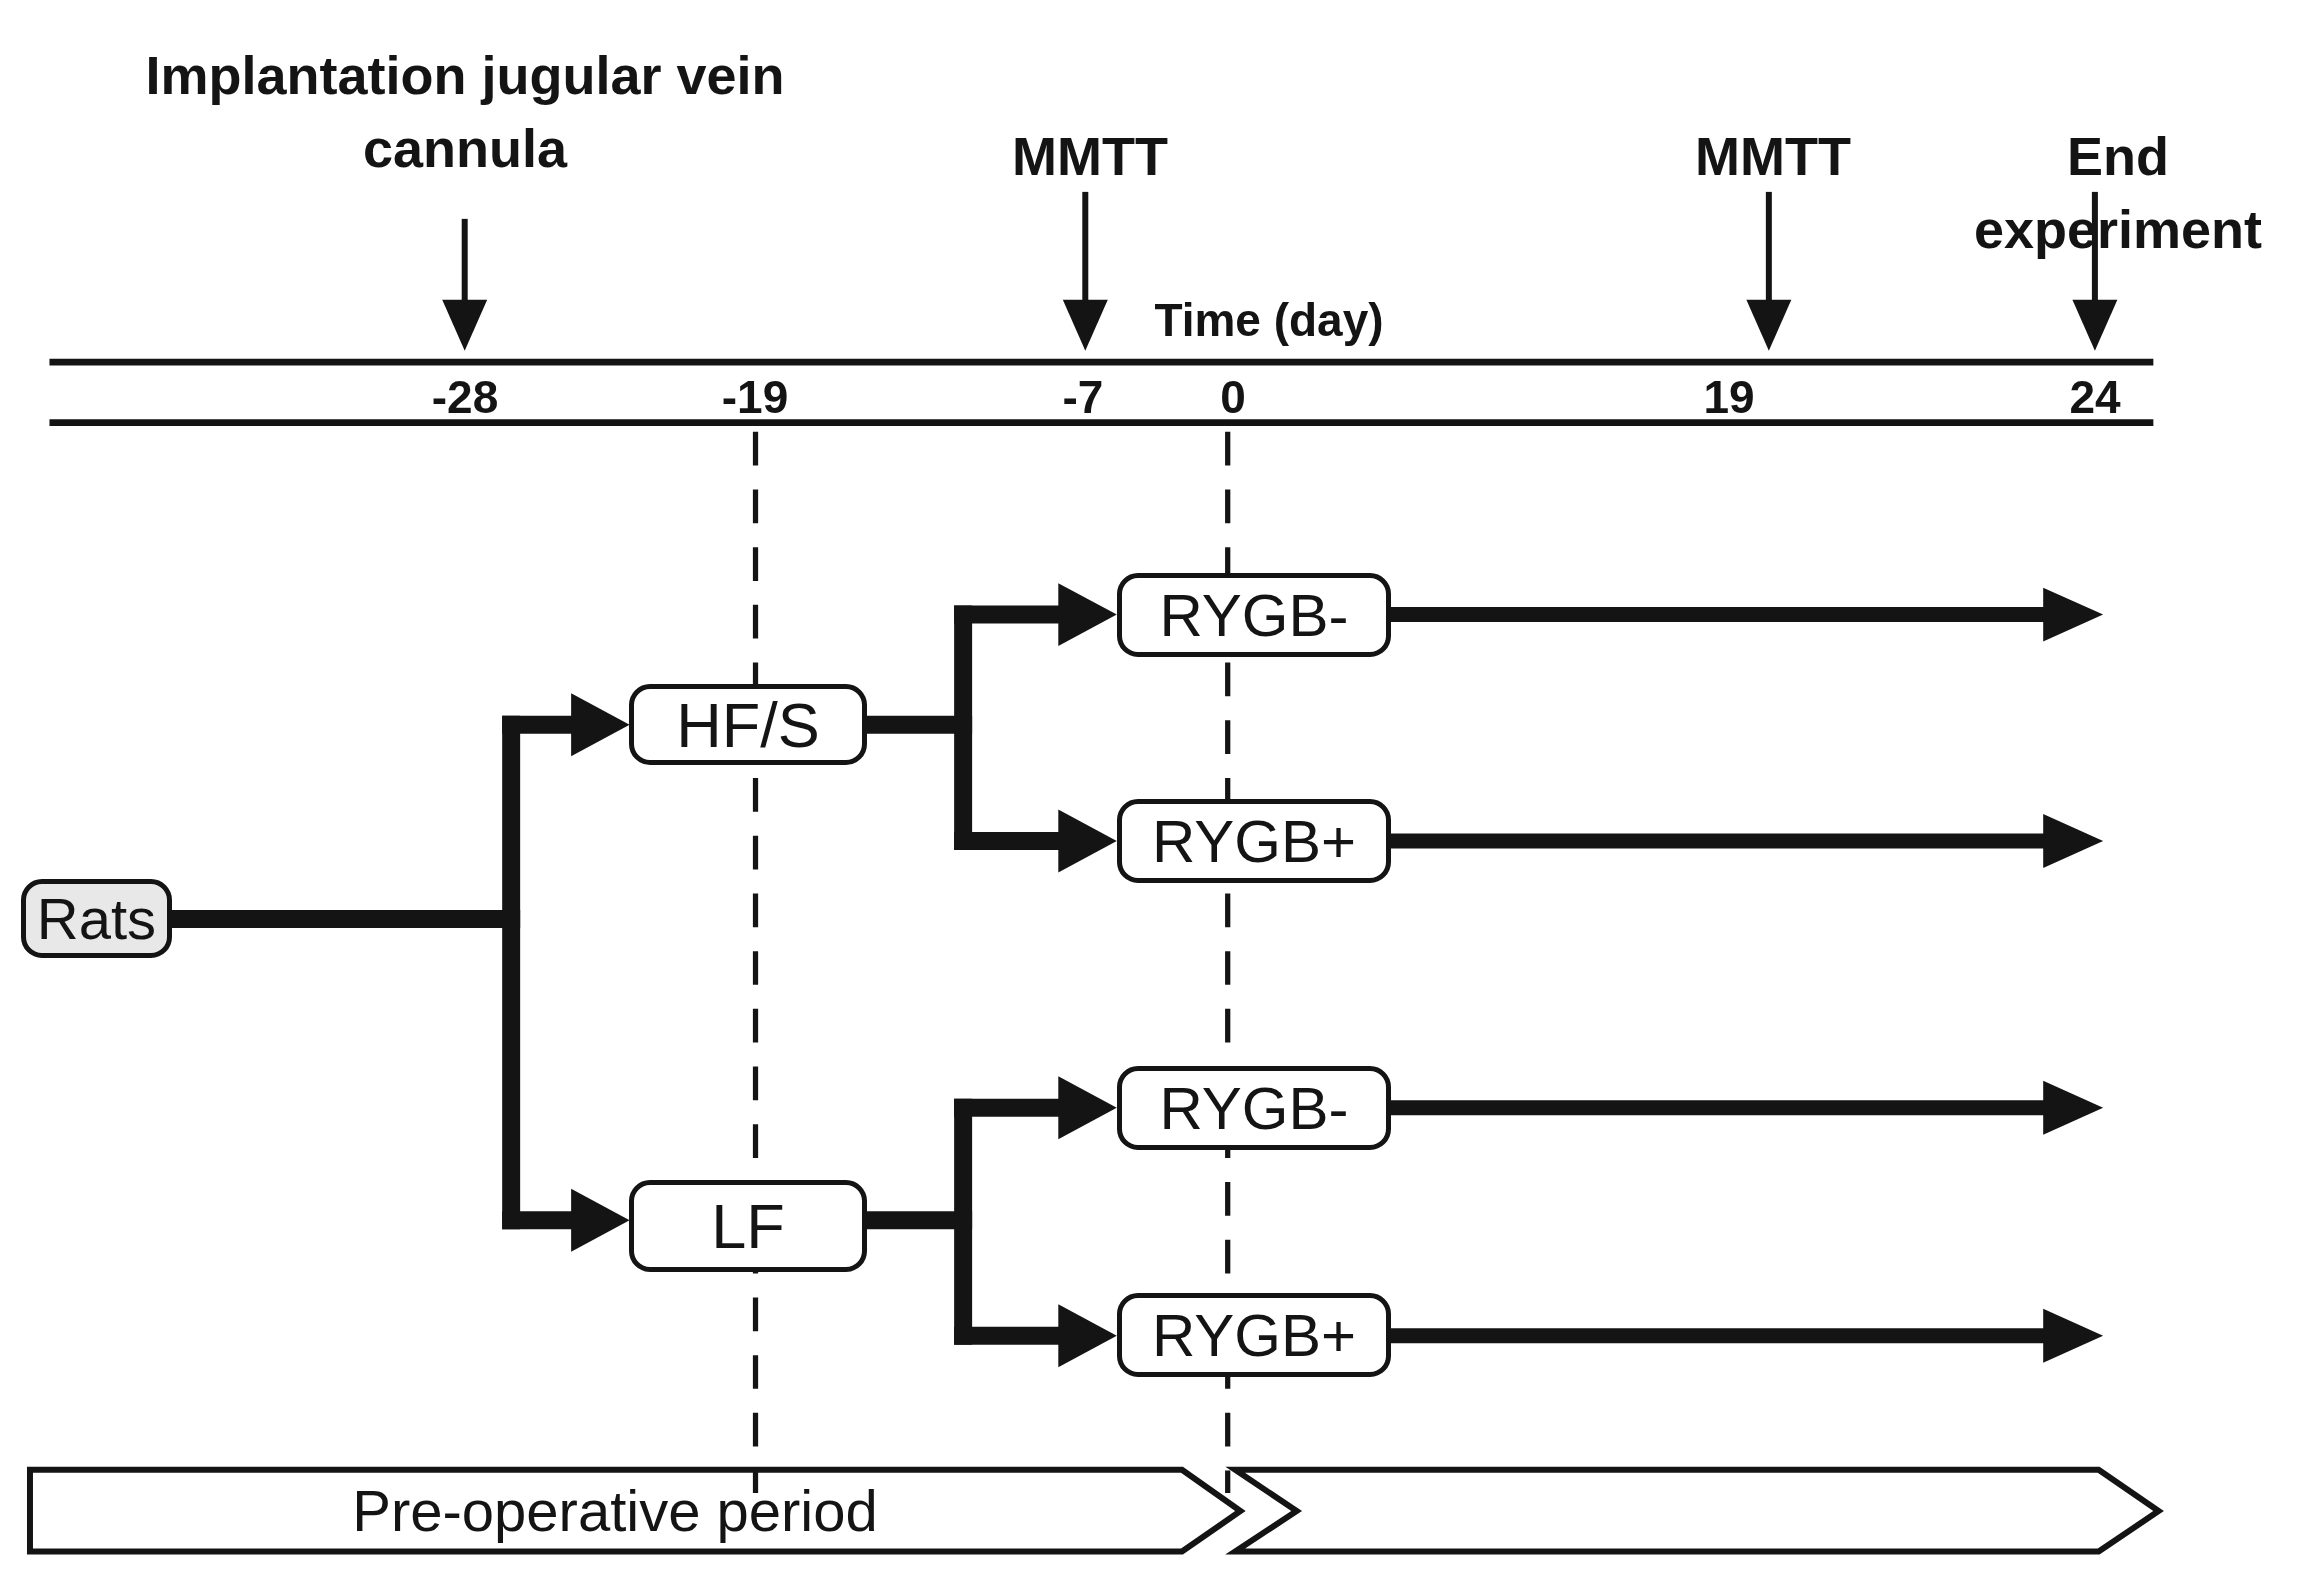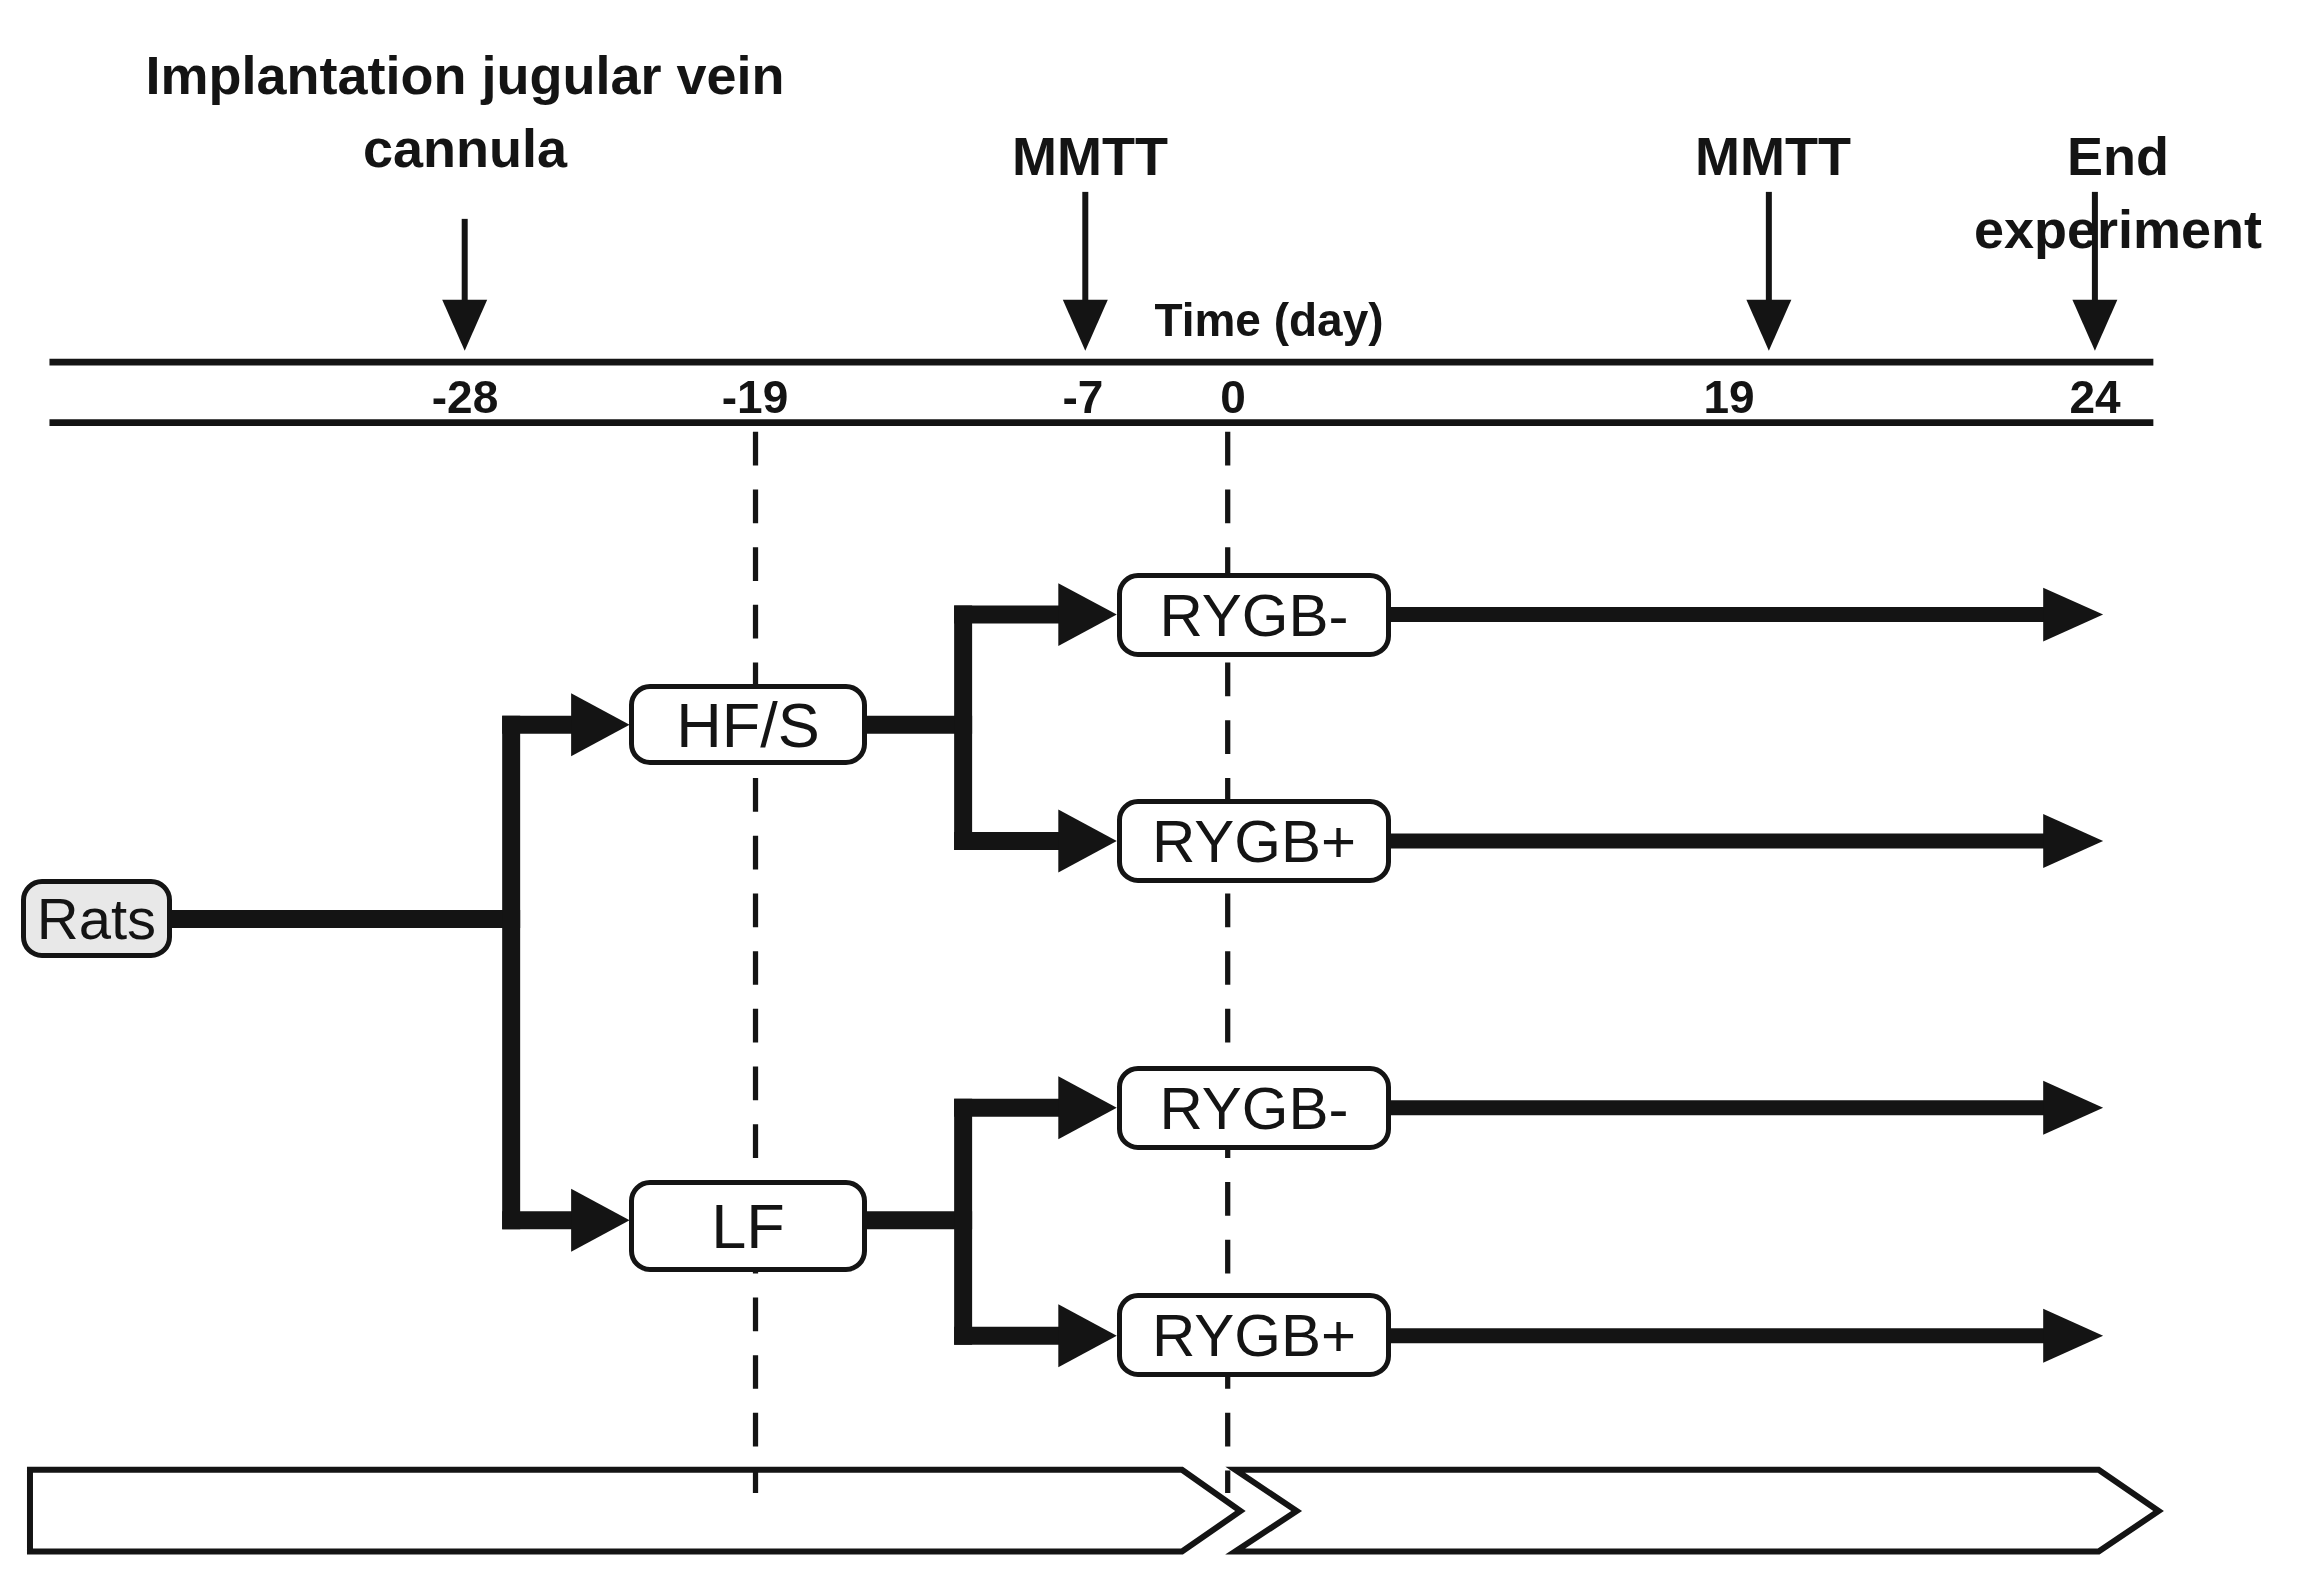--- a/index.html
+++ b/index.html
@@ -154,15 +154,16 @@
   <div class="node node-surg" style="left:1117px; top:799px; width:274px; height:84px;">
     <span>RYGB+</span>
   </div>
   <div class="node node-surg" style="left:1117px; top:1066px; width:274px; height:84px;">
     <span>RYGB-</span>
   </div>
   <div class="node node-surg" style="left:1117px; top:1293px; width:274px; height:84px;">
     <span>RYGB+</span>
   </div>
 
+  <div class="lbl banlbl" style="left:615px;">Pre-operative period</div>
 
 </div>
 
 
 </body></html>

